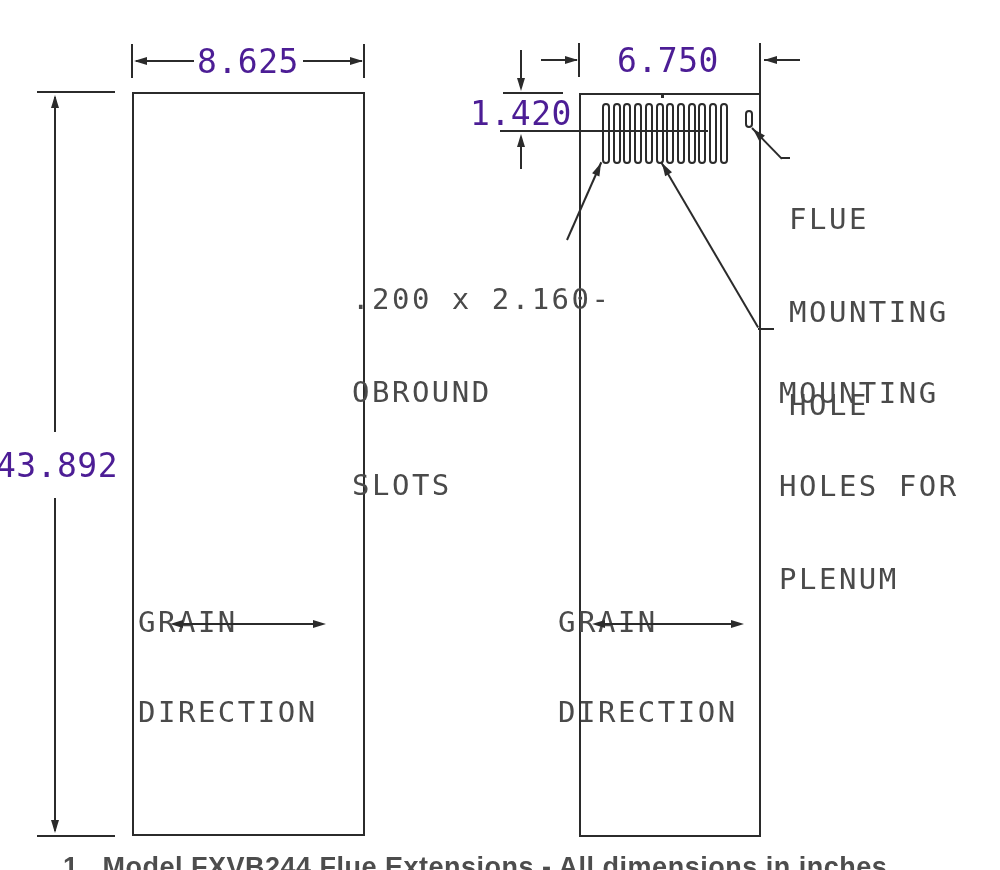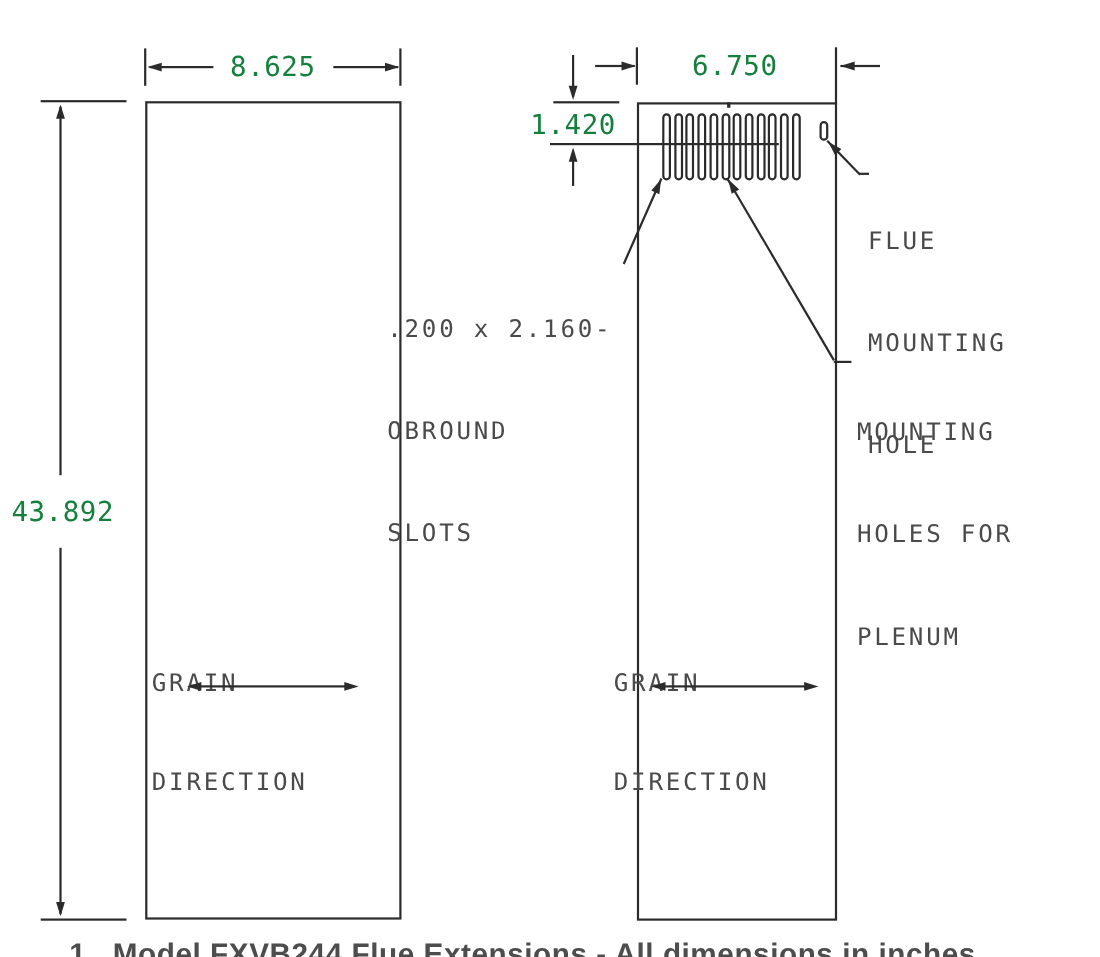--- a/index.html
+++ b/index.html
@@ -12,24 +12,24 @@
   .vl{width:2px;}
   .rect{position:absolute;border:2px solid #2b2b2b;background:transparent;box-sizing:border-box;}
   .arr{
     position:absolute;width:0;height:0;
     border-top:4px solid transparent;border-bottom:4px solid transparent;
     border-left:13px solid #2b2b2b;transform-origin:100% 50%;
   }
   .leader{position:absolute;height:2px;background:#2b2b2b;transform-origin:0 50%;}
   .dimtxt{
     position:absolute;transform:translate(-50%,-50%);
-    font-size:25px;letter-spacing:0.5px;color:#15803d;white-space:pre;
+    font-size:33px;letter-spacing:0.5px;color:#4c1d95;white-space:pre;
   }
   .cadtxt{
-    position:absolute;font-size:22px;letter-spacing:2.5px;color:#4a4a4a;
+    position:absolute;font-size:29px;letter-spacing:2.5px;color:#4a4a4a;
     line-height:31px;white-space:pre;
   }
   .grain{line-height:30px;text-align:left;width:220px;}
   .ra{text-align:left;}
   .slots{position:absolute;display:flex;justify-content:space-between;}
   .slot{width:8px;height:61px;border:2px solid #2b2b2b;border-radius:5px;box-sizing:border-box;background:transparent;}
   .hole{position:absolute;border:2px solid #2b2b2b;border-radius:4px;box-sizing:border-box;}
   .caption{
     position:absolute;font-family:"Liberation Sans",sans-serif;font-weight:bold;
     font-size:27px;color:#4d4d4d;white-space:pre;letter-spacing:0.5px;

